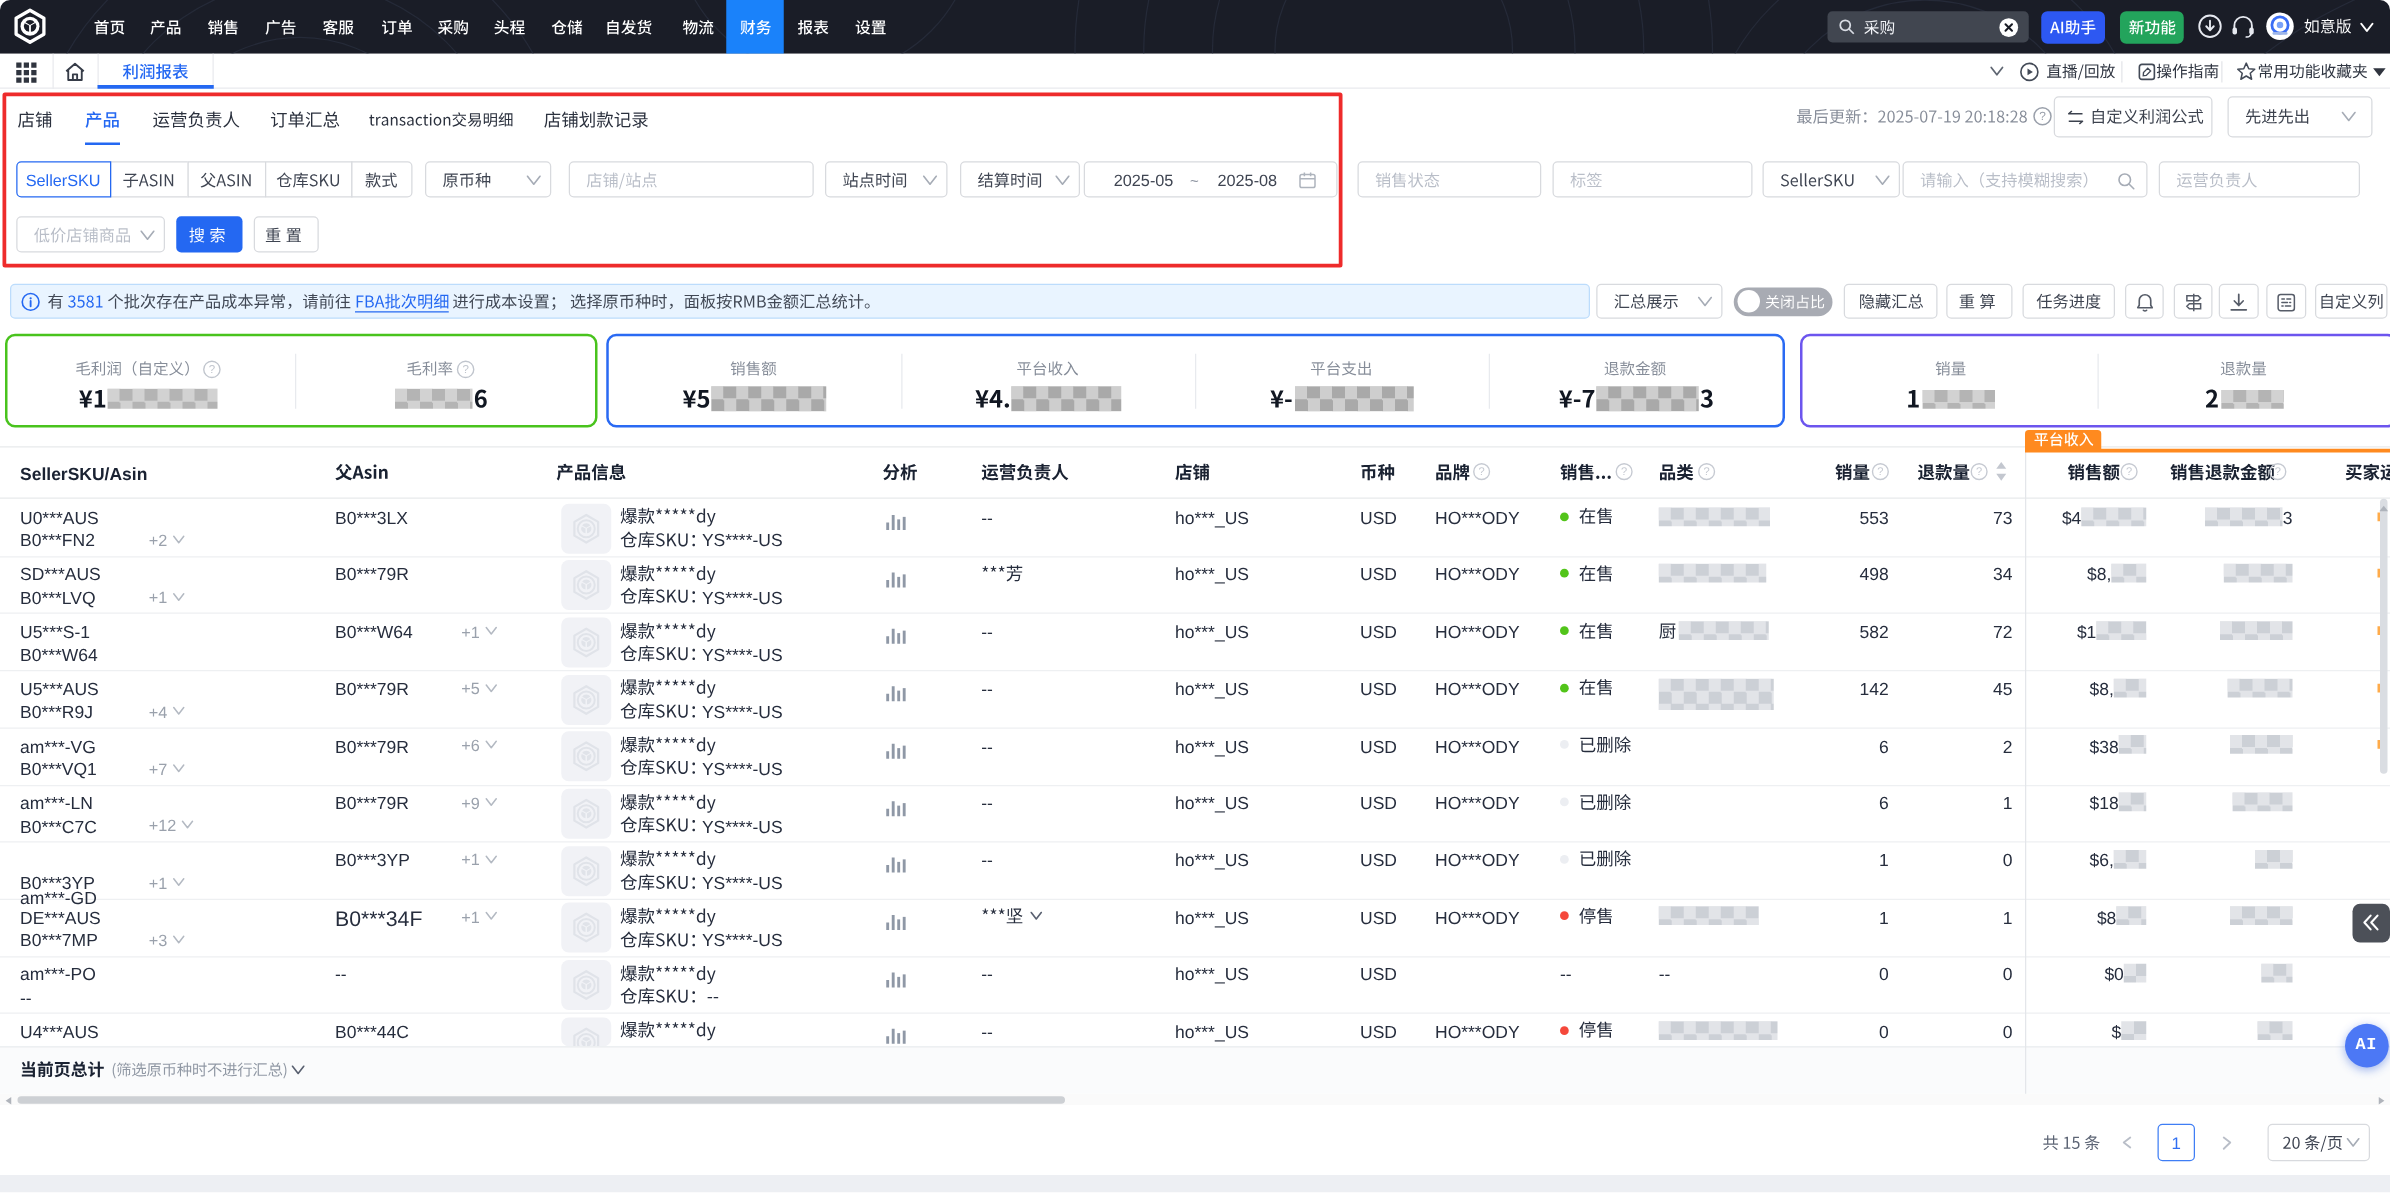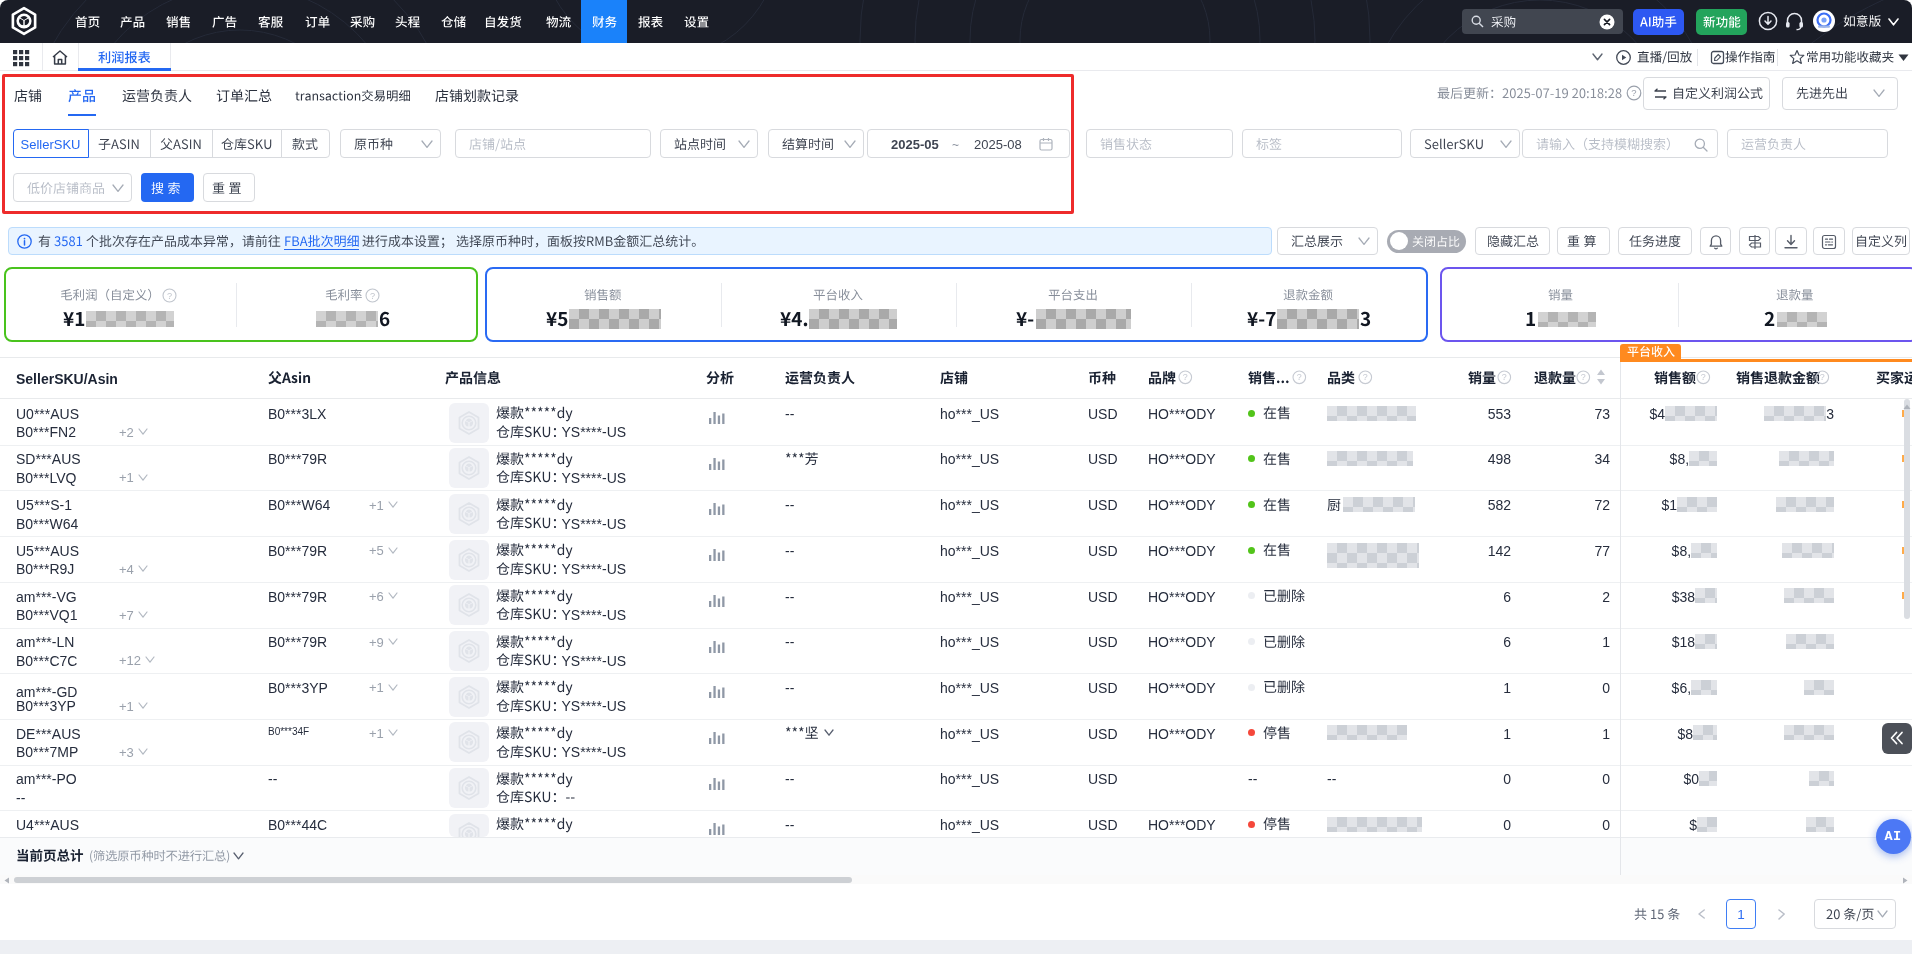--- a/index.html
+++ b/index.html
@@ -356,21 +356,21 @@
     <path d="M1 1 L6.0 7.4 L11.0 1" fill="none" stroke="#a6acb6" stroke-width="1.3" stroke-linecap="round" stroke-linejoin="round"></path>
   </svg>
 <div class="a" style="left:768.0px;top:129px;width:96px;height:29px;border:1px solid #d8dade;border-radius:4px;background:#fff"></div>
 <svg class="t" style="left:782.0px;top:135.7px;" width="52.0" height="16.9" viewBox="0 -1000 4000 1300" fill="#3f4552">
     <use href="#g38"></use>
   </svg>
 <svg class="t" style="left:844.0px;top:139.8px" width="12.0" height="9.4">
     <path d="M1 1 L6.0 7.4 L11.0 1" fill="none" stroke="#a6acb6" stroke-width="1.3" stroke-linecap="round" stroke-linejoin="round"></path>
   </svg>
 <div class="a" style="left:867px;top:129px;width:203px;height:29px;border:1px solid #d8dade;border-radius:4px;background:#fff"></div>
-<div class="a" style="left:891.0px;top:138.2px;font-size:13.0px;font-weight:700;color:#3f4552;line-height:1;white-space:nowrap">2025-05</div>
+<div class="a" style="left:891.0px;top:138.2px;font-size:13.0px;font-weight:400;color:#3f4552;line-height:1;white-space:nowrap">2025-05</div>
 <div class="a" style="left:952.0px;top:138.6px;font-size:12.0px;font-weight:400;color:#8a919e;line-height:1;white-space:nowrap">~</div>
 <div class="a" style="left:974.0px;top:138.2px;font-size:13.0px;font-weight:400;color:#3f4552;line-height:1;white-space:nowrap">2025-08</div>
 <svg class="t" style="left:1039px;top:137px" width="14" height="14">
     <rect x="1" y="2.5" width="12" height="10.5" rx="1.5" fill="none" stroke="#aeb4bd" stroke-width="1.2"></rect>
     <path d="M1 6 L13 6 M4.5 1 L4.5 4 M9.5 1 L9.5 4" stroke="#aeb4bd" stroke-width="1.2"></path>
   </svg>
 <div class="a" style="left:1086.0px;top:129px;width:147px;height:29px;border:1px solid #d8dade;border-radius:4px;background:#fff"></div>
 <svg class="t" style="left:1100.0px;top:135.7px;" width="52.0" height="16.9" viewBox="0 -1000 4000 1300" fill="#b9bec8">
     <use href="#g39"></use>
   </svg>
@@ -814,21 +814,21 @@
 <div class="a" style="left:785.0px;top:543.8px;font-size:14.0px;font-weight:400;color:#262d3d;line-height:1;white-space:nowrap">--</div>
 <div class="a" style="left:940.0px;top:543.8px;font-size:14.0px;font-weight:400;color:#262d3d;line-height:1;white-space:nowrap">ho***_US</div>
 <div class="a" style="left:1088.0px;top:543.8px;font-size:14.0px;font-weight:400;color:#262d3d;line-height:1;white-space:nowrap">USD</div>
 <div class="a" style="left:1148.0px;top:543.8px;font-size:14.0px;font-weight:400;color:#262d3d;line-height:1;white-space:nowrap">HO***ODY</div>
 <div class="a" style="left:1248px;top:546.6px;width:7px;height:7px;border-radius:50%;background:#52c41a"></div>
 <svg class="t" style="left:1263.0px;top:541.2px;" width="28.0" height="18.2" viewBox="0 -1000 2000 1300" fill="#262d3d">
     <use href="#g92"></use>
   </svg>
 <div class="a" style="left:1327.0px;top:542.6px;width:92.0px;height:25.0px;border-radius:0px;background:repeating-conic-gradient(#ccd0d6 0% 25%, #e2e4e8 0% 50%) 0 0/20px 20px"></div>
 <div class="a" style="right:401.0px;top:543.8px;font-size:14.0px;font-weight:400;color:#262d3d;line-height:1;white-space:nowrap">142</div>
-<div class="a" style="right:302.0px;top:543.8px;font-size:14.0px;font-weight:400;color:#262d3d;line-height:1;white-space:nowrap">77</div>
+<div class="a" style="right:302.0px;top:543.8px;font-size:14.0px;font-weight:400;color:#262d3d;line-height:1;white-space:nowrap">45</div>
 <div class="a" style="left:1671.6px;top:543.8px;font-size:14.0px;font-weight:400;color:#262d3d;line-height:1;white-space:nowrap">$8,</div>
 <div class="a" style="left:1691.0px;top:542.6px;width:26.0px;height:15.0px;border-radius:0px;background:repeating-conic-gradient(#ccd0d6 0% 25%, #e2e4e8 0% 50%) 0 0/20px 20px"></div>
 <div class="a" style="left:1782.0px;top:542.6px;width:52.0px;height:15.0px;border-radius:0px;background:repeating-conic-gradient(#ccd0d6 0% 25%, #e2e4e8 0% 50%) 0 0/20px 20px"></div>
 <div class="a" style="left:1901.5px;top:546.6px;width:2px;height:7px;background:#ffab4a"></div>
 <div class="a" style="left:0;top:627.5px;width:1912px;height:1px;background:#eef0f2"></div>
 <div class="a" style="left:16.0px;top:589.5px;font-size:14.0px;font-weight:400;color:#262d3d;line-height:1;white-space:nowrap">am***-VG</div>
 <div class="a" style="left:16.0px;top:608.0px;font-size:14.0px;font-weight:400;color:#262d3d;line-height:1;white-space:nowrap">B0***VQ1</div>
 <div class="a" style="left:119.0px;top:608.5px;font-size:13.0px;font-weight:400;color:#9aa1ac;line-height:1;white-space:nowrap">+7</div>
 <svg class="t" style="left:137.6px;top:610.7px" width="10.0" height="8.2">
     <path d="M1 1 L5.0 6.2 L9.0 1" fill="none" stroke="#b3b9c2" stroke-width="1.2" stroke-linecap="round" stroke-linejoin="round"></path>
@@ -911,21 +911,21 @@
 <div class="a" style="left:1248px;top:638.0px;width:7px;height:7px;border-radius:50%;background:#eceef2"></div>
 <svg class="t" style="left:1263.0px;top:632.6px;" width="42.0" height="18.2" viewBox="0 -1000 3000 1300" fill="#262d3d">
     <use href="#g99"></use>
   </svg>
 <div class="a" style="right:401.0px;top:635.2px;font-size:14.0px;font-weight:400;color:#262d3d;line-height:1;white-space:nowrap">6</div>
 <div class="a" style="right:302.0px;top:635.2px;font-size:14.0px;font-weight:400;color:#262d3d;line-height:1;white-space:nowrap">1</div>
 <div class="a" style="left:1671.7px;top:635.2px;font-size:14.0px;font-weight:400;color:#262d3d;line-height:1;white-space:nowrap">$18</div>
 <div class="a" style="left:1695.0px;top:634.0px;width:22.0px;height:15.0px;border-radius:0px;background:repeating-conic-gradient(#ccd0d6 0% 25%, #e2e4e8 0% 50%) 0 0/20px 20px"></div>
 <div class="a" style="left:1786.0px;top:634.0px;width:48.0px;height:15.0px;border-radius:0px;background:repeating-conic-gradient(#ccd0d6 0% 25%, #e2e4e8 0% 50%) 0 0/20px 20px"></div>
 <div class="a" style="left:0;top:718.9px;width:1912px;height:1px;background:#eef0f2"></div>
-<div class="a" style="left:16.0px;top:685px;font-size:14.0px;font-weight:400;color:#262d3d;line-height:1;white-space:nowrap">am***-GD</div>
+<div class="a" style="left:16.0px;top:711px;font-size:14.0px;font-weight:400;color:#262d3d;line-height:1;white-space:nowrap">am***-GD</div>
 <div class="a" style="left:16.0px;top:699.4px;font-size:14.0px;font-weight:400;color:#262d3d;line-height:1;white-space:nowrap">B0***3YP</div>
 <div class="a" style="left:119.0px;top:699.9px;font-size:13.0px;font-weight:400;color:#9aa1ac;line-height:1;white-space:nowrap">+1</div>
 <svg class="t" style="left:137.6px;top:702.1px" width="10.0" height="8.2">
     <path d="M1 1 L5.0 6.2 L9.0 1" fill="none" stroke="#b3b9c2" stroke-width="1.2" stroke-linecap="round" stroke-linejoin="round"></path>
   </svg>
 <div class="a" style="left:268.0px;top:680.9px;font-size:14.0px;font-weight:400;color:#262d3d;line-height:1;white-space:nowrap">B0***3YP</div>
 <div class="a" style="left:369.0px;top:681.4px;font-size:13.0px;font-weight:400;color:#9aa1ac;line-height:1;white-space:nowrap">+1</div>
 <svg class="t" style="left:387.6px;top:683.6px" width="10.0" height="8.2">
     <path d="M1 1 L5.0 6.2 L9.0 1" fill="none" stroke="#b3b9c2" stroke-width="1.2" stroke-linecap="round" stroke-linejoin="round"></path>
   </svg>
@@ -962,21 +962,21 @@
 <div class="a" style="left:1671.6px;top:680.9px;font-size:14.0px;font-weight:400;color:#262d3d;line-height:1;white-space:nowrap">$6,</div>
 <div class="a" style="left:1691.0px;top:679.7px;width:26.0px;height:15.0px;border-radius:0px;background:repeating-conic-gradient(#ccd0d6 0% 25%, #e2e4e8 0% 50%) 0 0/20px 20px"></div>
 <div class="a" style="left:1804.0px;top:679.7px;width:30.0px;height:15.0px;border-radius:0px;background:repeating-conic-gradient(#ccd0d6 0% 25%, #e2e4e8 0% 50%) 0 0/20px 20px"></div>
 <div class="a" style="left:0;top:764.6px;width:1912px;height:1px;background:#eef0f2"></div>
 <div class="a" style="left:16.0px;top:726.6px;font-size:14.0px;font-weight:400;color:#262d3d;line-height:1;white-space:nowrap">DE***AUS</div>
 <div class="a" style="left:16.0px;top:745.1px;font-size:14.0px;font-weight:400;color:#262d3d;line-height:1;white-space:nowrap">B0***7MP</div>
 <div class="a" style="left:119.0px;top:745.6px;font-size:13.0px;font-weight:400;color:#9aa1ac;line-height:1;white-space:nowrap">+3</div>
 <svg class="t" style="left:137.6px;top:747.8px" width="10.0" height="8.2">
     <path d="M1 1 L5.0 6.2 L9.0 1" fill="none" stroke="#b3b9c2" stroke-width="1.2" stroke-linecap="round" stroke-linejoin="round"></path>
   </svg>
-<div class="a" style="left:268.0px;top:726.6px;font-size:10px;font-weight:400;color:#262d3d;line-height:1;white-space:nowrap">B0***34F</div>
+<div class="a" style="left:268.0px;top:726.6px;font-size:17px;font-weight:400;color:#262d3d;line-height:1;white-space:nowrap">B0***34F</div>
 <div class="a" style="left:369.0px;top:727.1px;font-size:13.0px;font-weight:400;color:#9aa1ac;line-height:1;white-space:nowrap">+1</div>
 <svg class="t" style="left:387.6px;top:729.3px" width="10.0" height="8.2">
     <path d="M1 1 L5.0 6.2 L9.0 1" fill="none" stroke="#b3b9c2" stroke-width="1.2" stroke-linecap="round" stroke-linejoin="round"></path>
   </svg>
 <div class="a" style="left:449px;top:722.4px;width:40px;height:40px;border-radius:6px;background:#f1f2f6;overflow:hidden">
     <svg width="40" height="40" style="position:absolute;left:0;top:0" viewBox="0 0 40 40">
       <path d="M20 9 L29.5 14.5 L29.5 25.5 L20 31 L10.5 25.5 L10.5 14.5 Z" fill="none" stroke="#e0e3e9" stroke-width="1.8" stroke-linejoin="round"></path>
       <circle cx="20" cy="20" r="6.8" fill="none" stroke="#e0e3e9" stroke-width="1.6"></circle>
       <path d="M20 19.2 L16.8 17.4 A3.7 3.7 0 0 1 23.2 17.4 Z M20.6 19.7 L23.6 18 A3.7 3.7 0 0 1 20.6 23.6 Z M19.4 19.7 L16.4 18.1 A3.7 3.7 0 0 0 19.4 23.6 Z" fill="#e0e3e9"></path>
     </svg>

